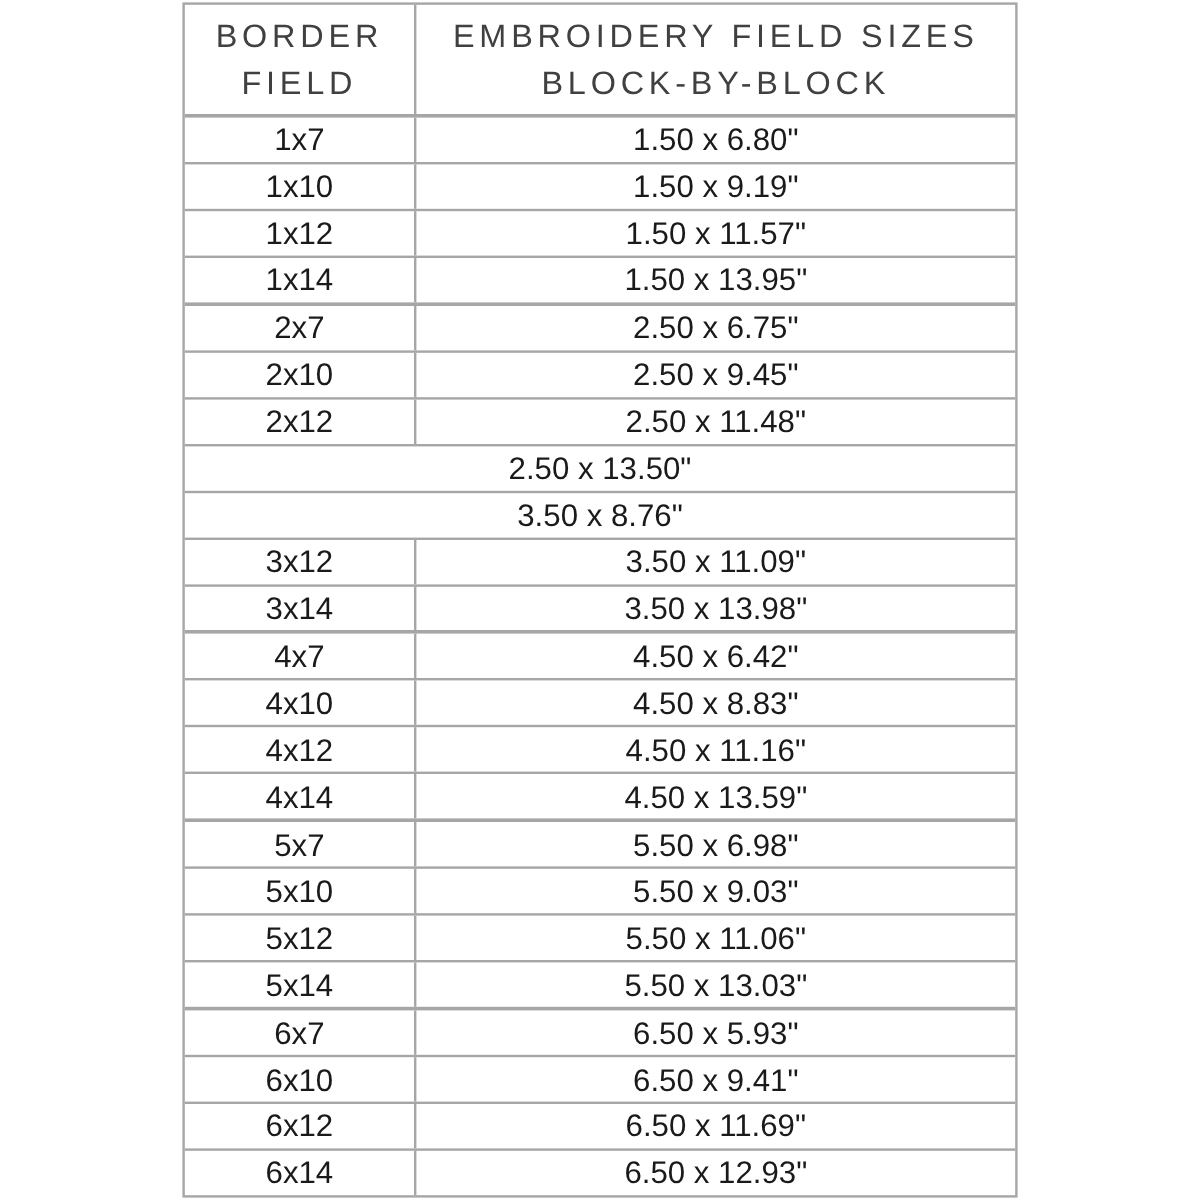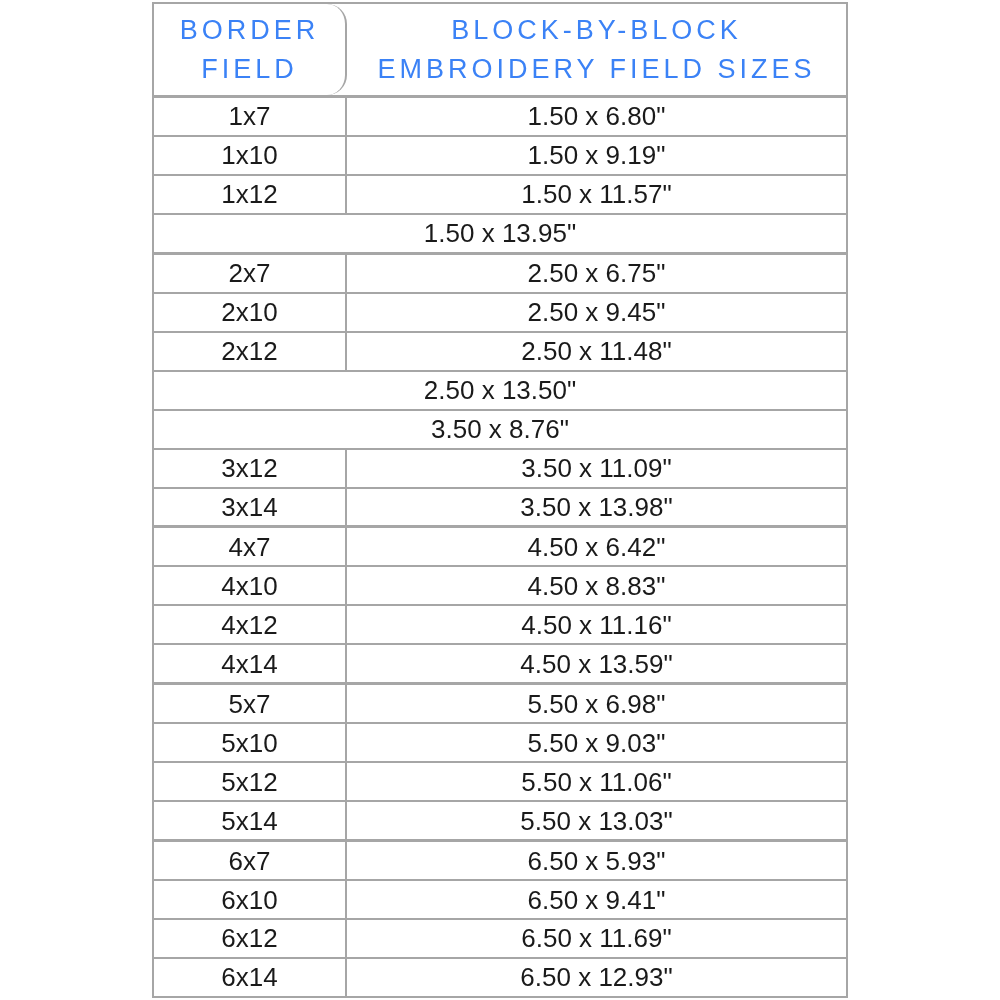--- a/index.html
+++ b/index.html
@@ -31,27 +31,26 @@
   .thead {
     flex: 0 0 91px;
     display: flex;
     border-bottom: 3px solid #a6a6a6;
   }
   .th {
     display: flex;
     flex-direction: column;
     align-items: center;
     justify-content: center;
-    color: #3b82f6;
+    color: #404040;
     font-size: 27px;
     letter-spacing: 4px;
     line-height: 39px;
     text-align: center;
     white-space: nowrap;
-    border-radius: 20px;
   }
   .col1 {
     flex: 0 0 191px;
     border-right: 2px solid #a6a6a6;
   }
   .col2 {
     flex: 1 1 auto;
   }
   .tbody {
     flex: 1 1 auto;
@@ -85,39 +84,40 @@
 
 <div class="page">
   <div class="size-table">
 
     <div class="thead">
       <div class="th col1">
         <span>BORDER</span>
         <span>FIELD</span>
       </div>
       <div class="th col2">
+        <span>EMBROIDERY FIELD SIZES</span>
         <span>BLOCK-BY-BLOCK</span>
-        <span>EMBROIDERY FIELD SIZES</span>
       </div>
     </div>
 
     <div class="tbody">
       <div class="row first">
         <div class="cell col1">1x7</div>
         <div class="cell col2">1.50 x 6.80"</div>
       </div>
       <div class="row">
         <div class="cell col1">1x10</div>
         <div class="cell col2">1.50 x 9.19"</div>
       </div>
       <div class="row">
         <div class="cell col1">1x12</div>
         <div class="cell col2">1.50 x 11.57"</div>
       </div>
       <div class="row">
+        <div class="cell col1">1x14</div>
         <div class="cell col2">1.50 x 13.95"</div>
       </div>
       <div class="row group-start">
         <div class="cell col1">2x7</div>
         <div class="cell col2">2.50 x 6.75"</div>
       </div>
       <div class="row">
         <div class="cell col1">2x10</div>
         <div class="cell col2">2.50 x 9.45"</div>
       </div>

